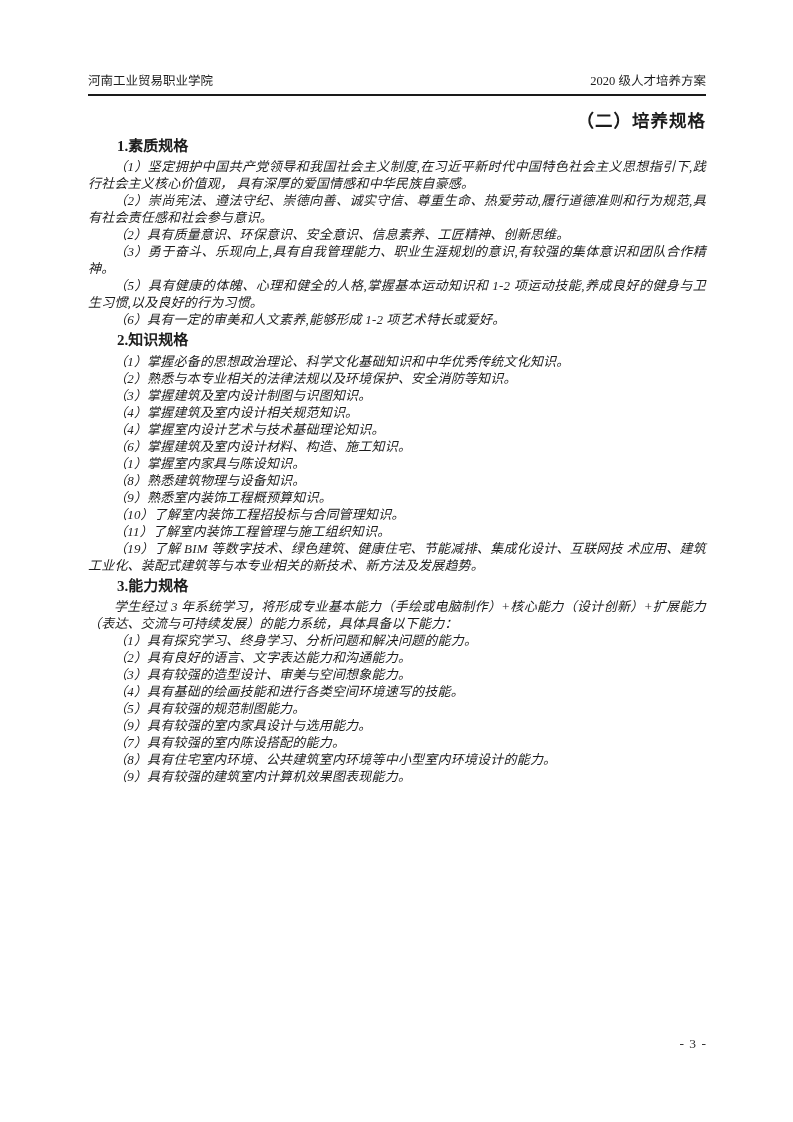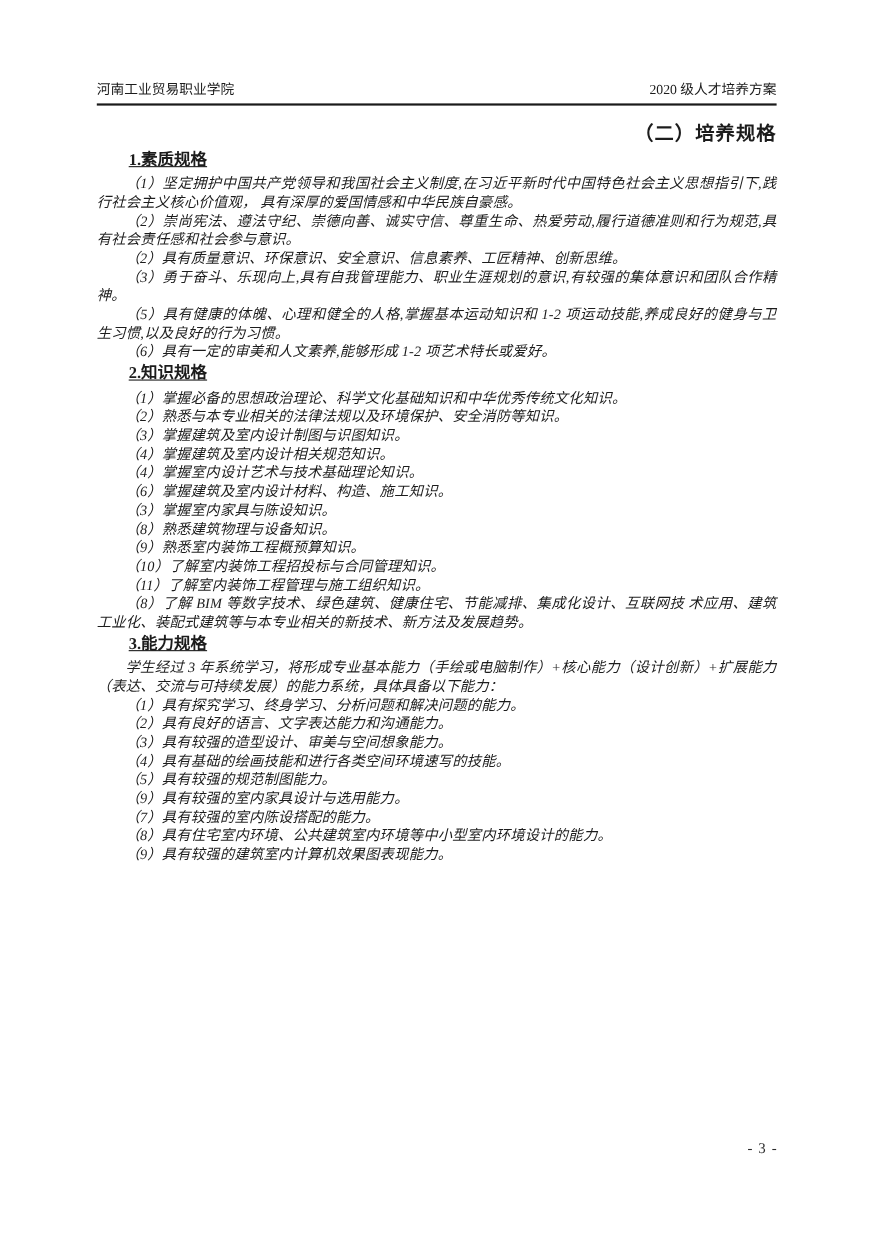--- a/index.html
+++ b/index.html
@@ -31,21 +31,20 @@
     margin-top: 12px;
     padding-left: 29px;
     letter-spacing: 1px;
     text-align: right;
   }
   .sec-heading {
     font-size: 15px;
     font-weight: bold;
     line-height: 24.3px;
     padding-left: 29px;
-    text-decoration: underline;
   }
   p.body {
     font-size: 13px;
     line-height: 17px;
     text-indent: 2em;
     text-align: justify;
     letter-spacing: 0.2px;
     font-style: italic;
   }
   .footer {
@@ -77,26 +76,26 @@
   <p class="body">（5）具有健康的体魄、心理和健全的人格,掌握基本运动知识和 1-2 项运动技能,养成良好的健身与卫生习惯,以及良好的行为习惯。</p>
   <p class="body">（6）具有一定的审美和人文素养,能够形成 1-2 项艺术特长或爱好。</p>
 
   <h2 class="sec-heading">2.知识规格</h2>
   <p class="body">（1）掌握必备的思想政治理论、科学文化基础知识和中华优秀传统文化知识。</p>
   <p class="body">（2）熟悉与本专业相关的法律法规以及环境保护、安全消防等知识。</p>
   <p class="body">（3）掌握建筑及室内设计制图与识图知识。</p>
   <p class="body">（4）掌握建筑及室内设计相关规范知识。</p>
   <p class="body">（4）掌握室内设计艺术与技术基础理论知识。</p>
   <p class="body">（6）掌握建筑及室内设计材料、构造、施工知识。</p>
-  <p class="body">（3）掌握室内家具与陈设知识。</p>
+  <p class="body">（1）掌握室内家具与陈设知识。</p>
   <p class="body">（8）熟悉建筑物理与设备知识。</p>
   <p class="body">（9）熟悉室内装饰工程概预算知识。</p>
   <p class="body">（10）了解室内装饰工程招投标与合同管理知识。</p>
   <p class="body">（11）了解室内装饰工程管理与施工组织知识。</p>
-  <p class="body">（8）了解 BIM 等数字技术、绿色建筑、健康住宅、节能减排、集成化设计、互联网技 术应用、建筑工业化、装配式建筑等与本专业相关的新技术、新方法及发展趋势。</p>
+  <p class="body">（19）了解 BIM 等数字技术、绿色建筑、健康住宅、节能减排、集成化设计、互联网技 术应用、建筑工业化、装配式建筑等与本专业相关的新技术、新方法及发展趋势。</p>
 
   <h2 class="sec-heading">3.能力规格</h2>
   <p class="body">学生经过 3 年系统学习，将形成专业基本能力（手绘或电脑制作）+核心能力（设计创新）+扩展能力（表达、交流与可持续发展）的能力系统，具体具备以下能力：</p>
   <p class="body">（1）具有探究学习、终身学习、分析问题和解决问题的能力。</p>
   <p class="body">（2）具有良好的语言、文字表达能力和沟通能力。</p>
   <p class="body">（3）具有较强的造型设计、审美与空间想象能力。</p>
   <p class="body">（4）具有基础的绘画技能和进行各类空间环境速写的技能。</p>
   <p class="body">（5）具有较强的规范制图能力。</p>
   <p class="body">（9）具有较强的室内家具设计与选用能力。</p>
   <p class="body">（7）具有较强的室内陈设搭配的能力。</p>

